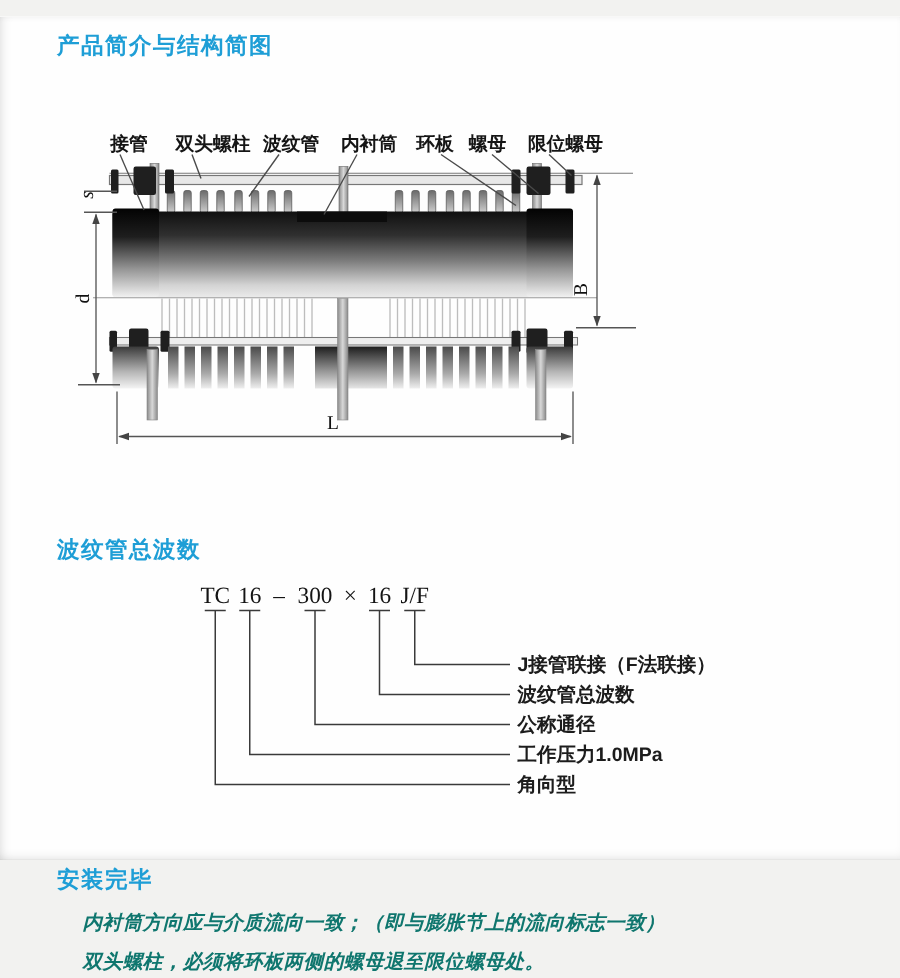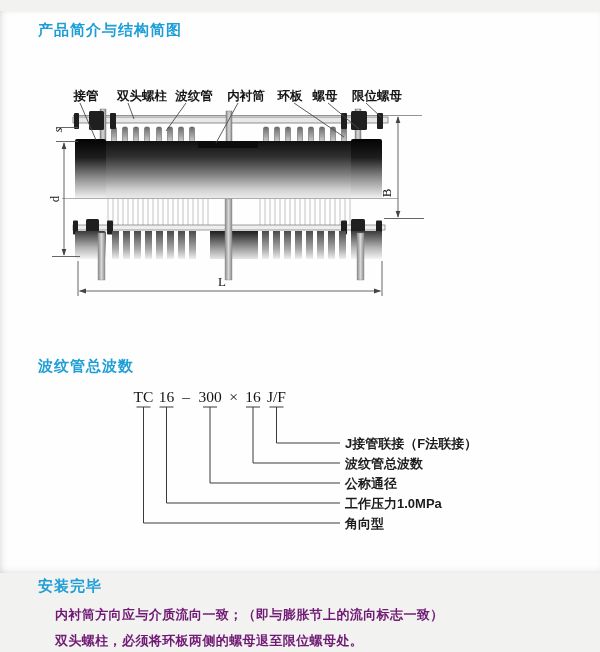--- a/index.html
+++ b/index.html
@@ -22,22 +22,23 @@
     letter-spacing:1px;margin:0;
   }
   #title-intro{top:10px;}
   #title-code{top:346px;}
   #title-install{top:566px;}
   svg{position:absolute;left:0;display:block;}
   #diagram-svg{top:62px;}
   #code-svg{top:368px;}
   .install-text{
     position:absolute;left:55px;top:591px;width:500px;
-    font-size:13px;line-height:25.5px;font-weight:600;color:#701a75;
+    font-size:13px;line-height:25.5px;font-weight:600;color:#0f766e;
     letter-spacing:.4px;
+    font-style:italic;
   }
   .part-label{font-size:12.5px;font-weight:700;fill:#151515;}
   .dim-label{font-family:"Liberation Serif", serif;font-size:13px;fill:#111;}
   .code-token{font-family:"Liberation Serif", serif;font-size:15.5px;fill:#141414;}
   .callout-label{font-size:13px;font-weight:600;fill:#1c1c1c;}
   .leader{stroke:#4a4a4a;stroke-width:.9;fill:none;}
   .dimline{stroke:#555;stroke-width:.9;fill:none;}
   .thin{stroke:#777;stroke-width:.8;fill:none;}
   .callout-line{stroke:#3a3a3a;stroke-width:1;fill:none;}
 </style>

